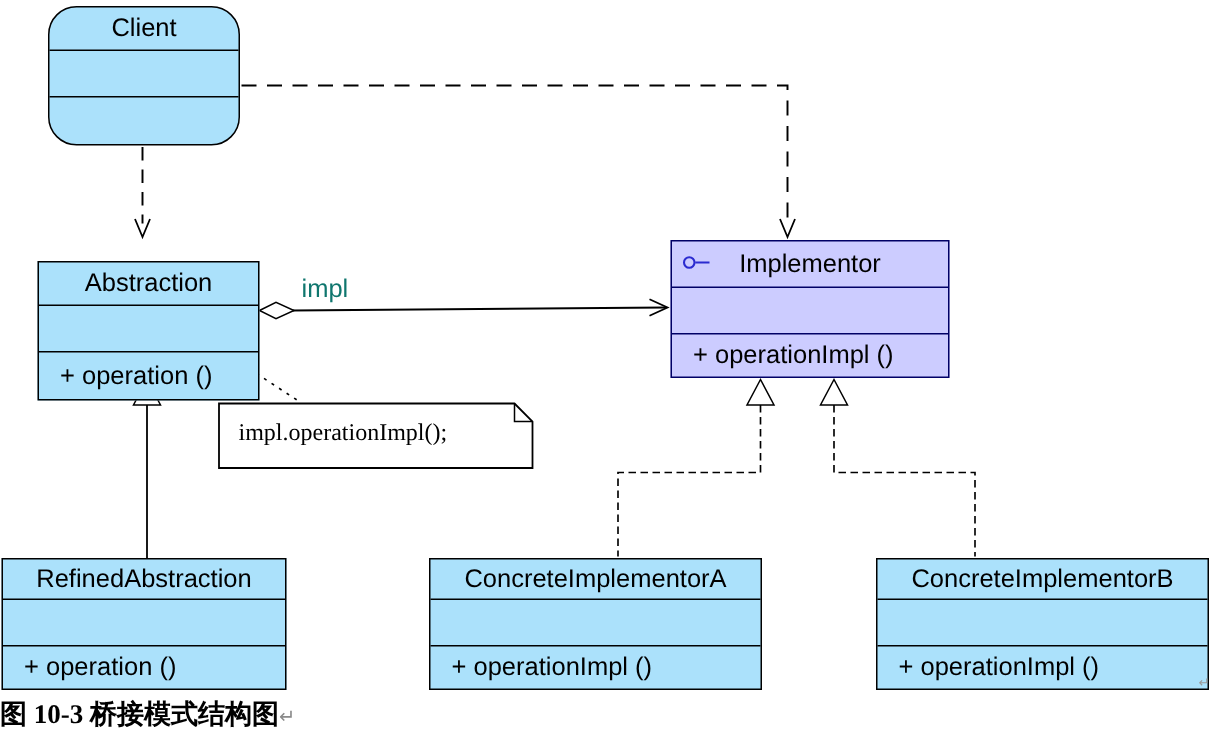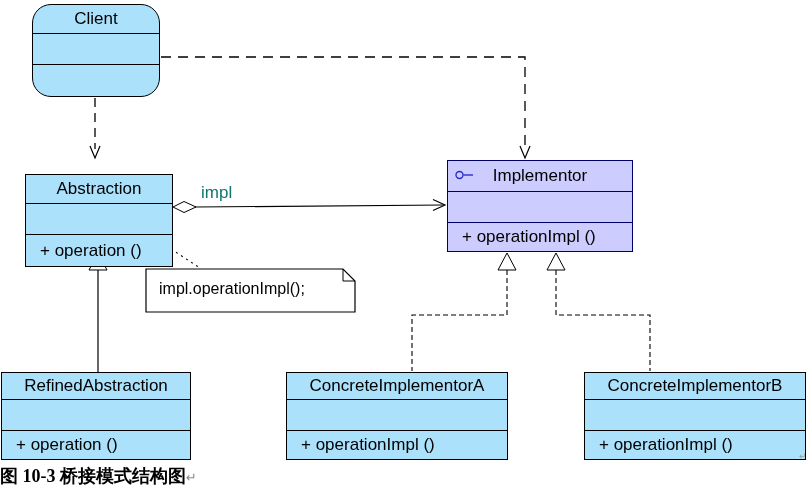--- a/index.html
+++ b/index.html
@@ -125,21 +125,21 @@
   </div>
 
   <div class="uml-class" style="left:584px;top:372px;width:222px;height:88px;">
     <div class="title" style="height:26px">ConcreteImplementorB</div>
     <div class="attrs"></div>
     <div class="ops">+ operationImpl ()</div>
   </div>
 
   <div class="assoc-label" style="left:201px;top:183px;">impl</div>
 
-  <div class="note-text" style="left:159px;top:280px;">impl.operationImpl();</div>
+  <div class="note-text" style="left:159px;top:280px;font-family:Liberation Serif, serif;">impl.operationImpl();</div>
 
   <div class="caption">
     <span>图 10-3  桥接模式结构图</span><span class="return-mark">↵</span>
   </div>
 
   <div class="anchor-mark">↵</div>
 
 </div>
 
 </body></html>

